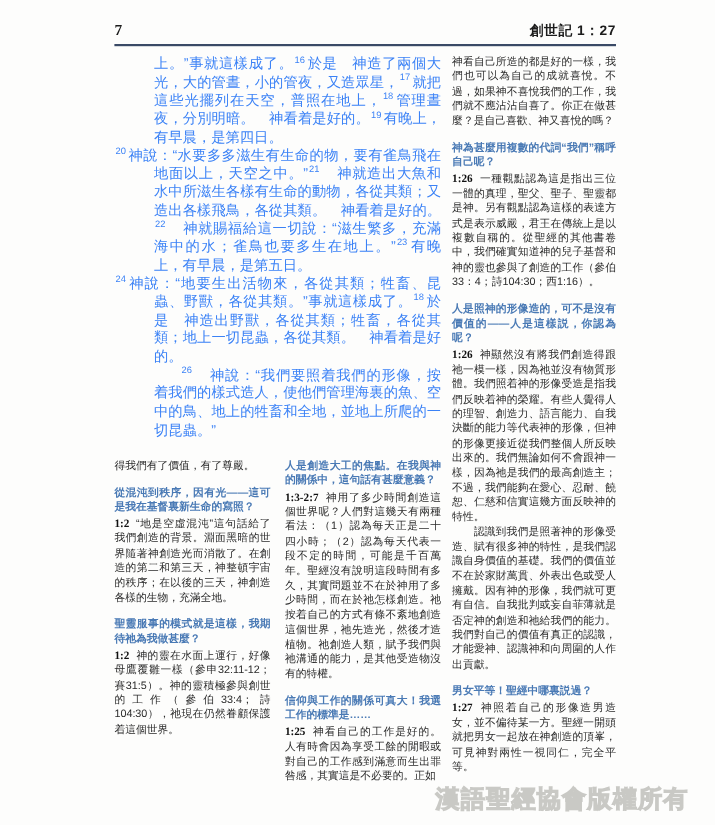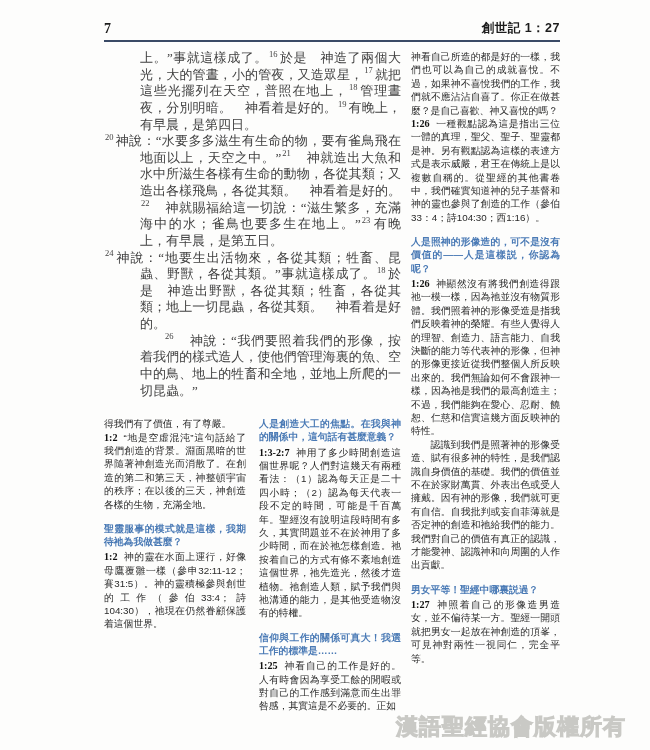--- a/index.html
+++ b/index.html
@@ -14,22 +14,22 @@
     display:flex;justify-content:space-between;align-items:flex-end;
     border-bottom:2px solid #3a4a66;padding-bottom:3px;margin-bottom:8px;
   }
   .hdr .pno{font-family:"Liberation Serif", serif;font-weight:bold;font-size:14px;}
   .hdr .ttl{font-weight:bold;font-size:12.5px;letter-spacing:.5px;}
   .cols{display:flex;gap:10px;}
   .leftarea{width:297px;}
   .rightcol{width:149px;}
   
   .bible{
-    font-family:Liberation Serif, serif;
-    font-size:13px;line-height:1.28;color:#404040;
+    font-family:Liberation Sans, sans-serif;
+    font-size:13px;line-height:1.28;color:#3b82f6;
     text-align:justify;
   }
   .bible p{margin:0;padding-left:36px;}
   .bible p.hang{text-indent:-36px;}
   .bible p.deep1{text-indent:24px;}
   .bible p.deep2{padding-left:18px;text-indent:42px;}
   .vnum{
     font-size:8.5px;line-height:0;vertical-align:super;
     padding:0 2px 0 1px;letter-spacing:0;
   }
@@ -64,34 +64,36 @@
     <div class="leftarea">
       <div class="bible">
           <p class="plain">上。”事就這樣成了。<sup class="vnum">16</sup>於是　神造了兩個大光，大的管晝，小的管夜，又造眾星，<sup class="vnum">17</sup>就把這些光擺列在天空，普照在地上，<sup class="vnum">18</sup>管理晝夜，分別明暗。　神看着是好的。<sup class="vnum">19</sup>有晚上，有早晨，是第四日。</p>
           <p class="hang"><sup class="vnum">20</sup>神說：“水要多多滋生有生命的物，要有雀鳥飛在地面以上，天空之中。”<sup class="vnum">21</sup>　神就造出大魚和水中所滋生各樣有生命的動物，各從其類；又造出各樣飛鳥，各從其類。　神看着是好的。<sup class="vnum">22</sup>　神就賜福給這一切說：“滋生繁多，充滿海中的水；雀鳥也要多生在地上。”<sup class="vnum">23</sup>有晚上，有早晨，是第五日。</p>
           <p class="hang"><sup class="vnum">24</sup>神說：“地要生出活物來，各從其類；牲畜、昆蟲、野獸，各從其類。”事就這樣成了。<sup class="vnum">18</sup>於是　神造出野獸，各從其類；牲畜，各從其類；地上一切昆蟲，各從其類。　神看着是好的。</p>
           <p class="deep1"><sup class="vnum">26</sup>　神說：“我們要照着我們的形像，按着我們的樣式造人，使他們管理海裏的魚、空中的鳥、地上的牲畜和全地，並地上所爬的一切昆蟲。”</p>
         </div>
       <div class="notesrow">
         <div class="notecol">
             <p class="nb">得我們有了價值，有了尊嚴。</p>
+            <div class="nh">從混沌到秩序，因有光——這可是我在基督裏新生命的寫照？</div>
             <p class="nb"><b class="ref">1:2</b>“地是空虛混沌”這句話給了我們創造的背景。淵面黑暗的世界隨著神創造光而消散了。在創造的第二和第三天，神整頓宇宙的秩序；在以後的三天，神創造各樣的生物，充滿全地。</p>
             <div class="nh">聖靈服事的模式就是這樣，我期待祂為我做甚麼？</div>
             <p class="nb"><b class="ref">1:2</b>神的靈在水面上運行，好像母鷹覆雛一樣（參申32:11-12；賽31:5）。神的靈積極參與創世的工作（參伯33:4；詩104:30），祂現在仍然眷顧保護着這個世界。</p>
           </div>
         <div class="notecol">
             <div class="nh">人是創造大工的焦點。在我與神的關係中，這句話有甚麼意義？</div>
             <p class="nb"><b class="ref">1:3-2:7</b>神用了多少時間創造這個世界呢？人們對這幾天有兩種看法：（1）認為每天正是二十四小時；（2）認為每天代表一段不定的時間，可能是千百萬年。聖經沒有說明這段時間有多久，其實問題並不在於神用了多少時間，而在於祂怎樣創造。祂按着自己的方式有條不紊地創造這個世界，祂先造光，然後才造植物。祂創造人類，賦予我們與祂溝通的能力，是其他受造物沒有的特權。</p>
             <div class="nh">信仰與工作的關係可真大！我選工作的標準是……</div>
             <p class="nb"><b class="ref">1:25</b>神看自己的工作是好的。人有時會因為享受工餘的閒暇或對自己的工作感到滿意而生出罪咎感，其實這是不必要的。正如</p>
           </div>
       </div>
     </div>
     <div class="rightcol">
         <p class="nb">神看自己所造的都是好的一樣，我們也可以為自己的成就喜悅。不過，如果神不喜悅我們的工作，我們就不應沾沾自喜了。你正在做甚麼？是自己喜歡、神又喜悅的嗎？</p>
+        <div class="nh">神為甚麼用複數的代詞“我們”稱呼自己呢？</div>
         <p class="nb"><b class="ref">1:26</b>一種觀點認為這是指出三位一體的真理，聖父、聖子、聖靈都是神。另有觀點認為這樣的表達方式是表示威嚴，君王在傳統上是以複數自稱的。從聖經的其他書卷中，我們確實知道神的兒子基督和神的靈也參與了創造的工作（參伯33：4；詩104:30；西1:16）。</p>
         <div class="nh">人是照神的形像造的，可不是沒有價值的——人是這樣説，你認為呢？</div>
         <p class="nb"><b class="ref">1:26</b>神顯然沒有將我們創造得跟祂一模一樣，因為祂並沒有物質形體。我們照着神的形像受造是指我們反映着神的榮耀。有些人覺得人的理智、創造力、語言能力、自我決斷的能力等代表神的形像，但神的形像更接近從我們整個人所反映出來的。我們無論如何不會跟神一樣，因為祂是我們的最高創造主；不過，我們能夠在愛心、忍耐、饒恕、仁慈和信實這幾方面反映神的特性。</p>
         <p class="nb ind">認識到我們是照著神的形像受造、賦有很多神的特性，是我們認識自身價值的基礎。我們的價值並不在於家財萬貫、外表出色或受人擁戴。因有神的形像，我們就可更有自信。自我批判或妄自菲薄就是否定神的創造和祂給我們的能力。我們對自己的價值有真正的認識，才能愛神、認識神和向周圍的人作出貢獻。</p>
         <div class="nh">男女平等！聖經中哪裏説過？</div>
         <p class="nb"><b class="ref">1:27</b>神照着自己的形像造男造女，並不偏待某一方。聖經一開頭就把男女一起放在神創造的頂峯，可見神對兩性一視同仁，完全平等。</p>
       </div>
   </div>
 </div>
 

